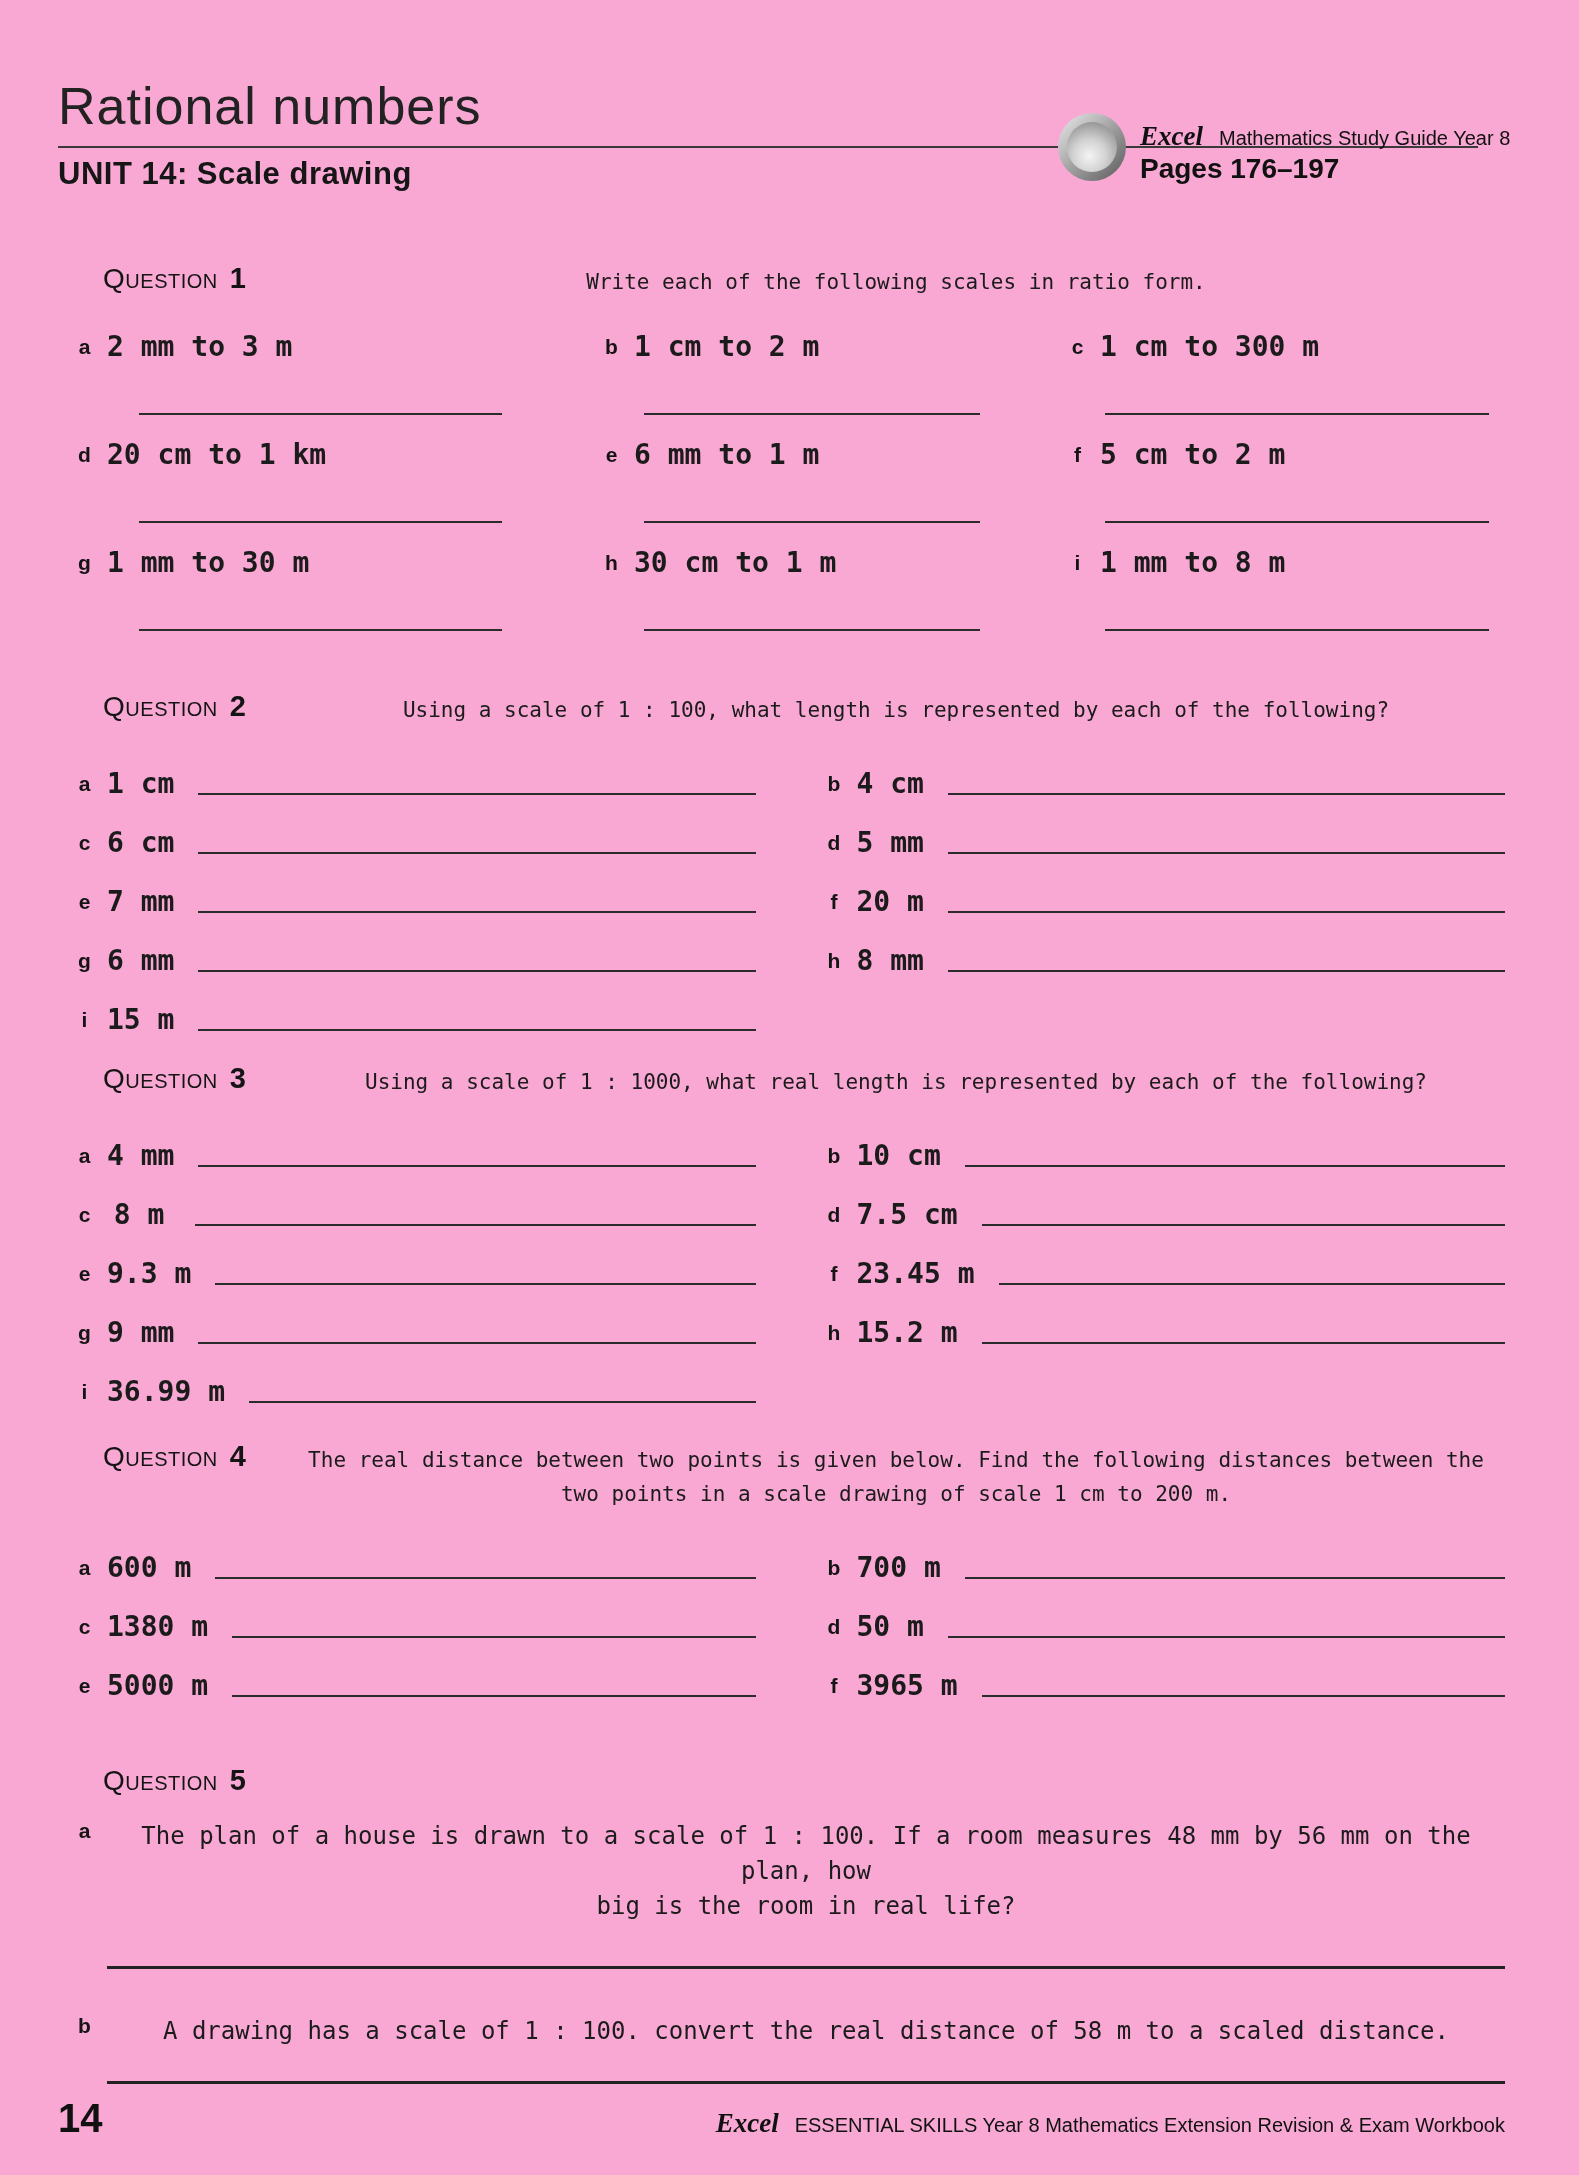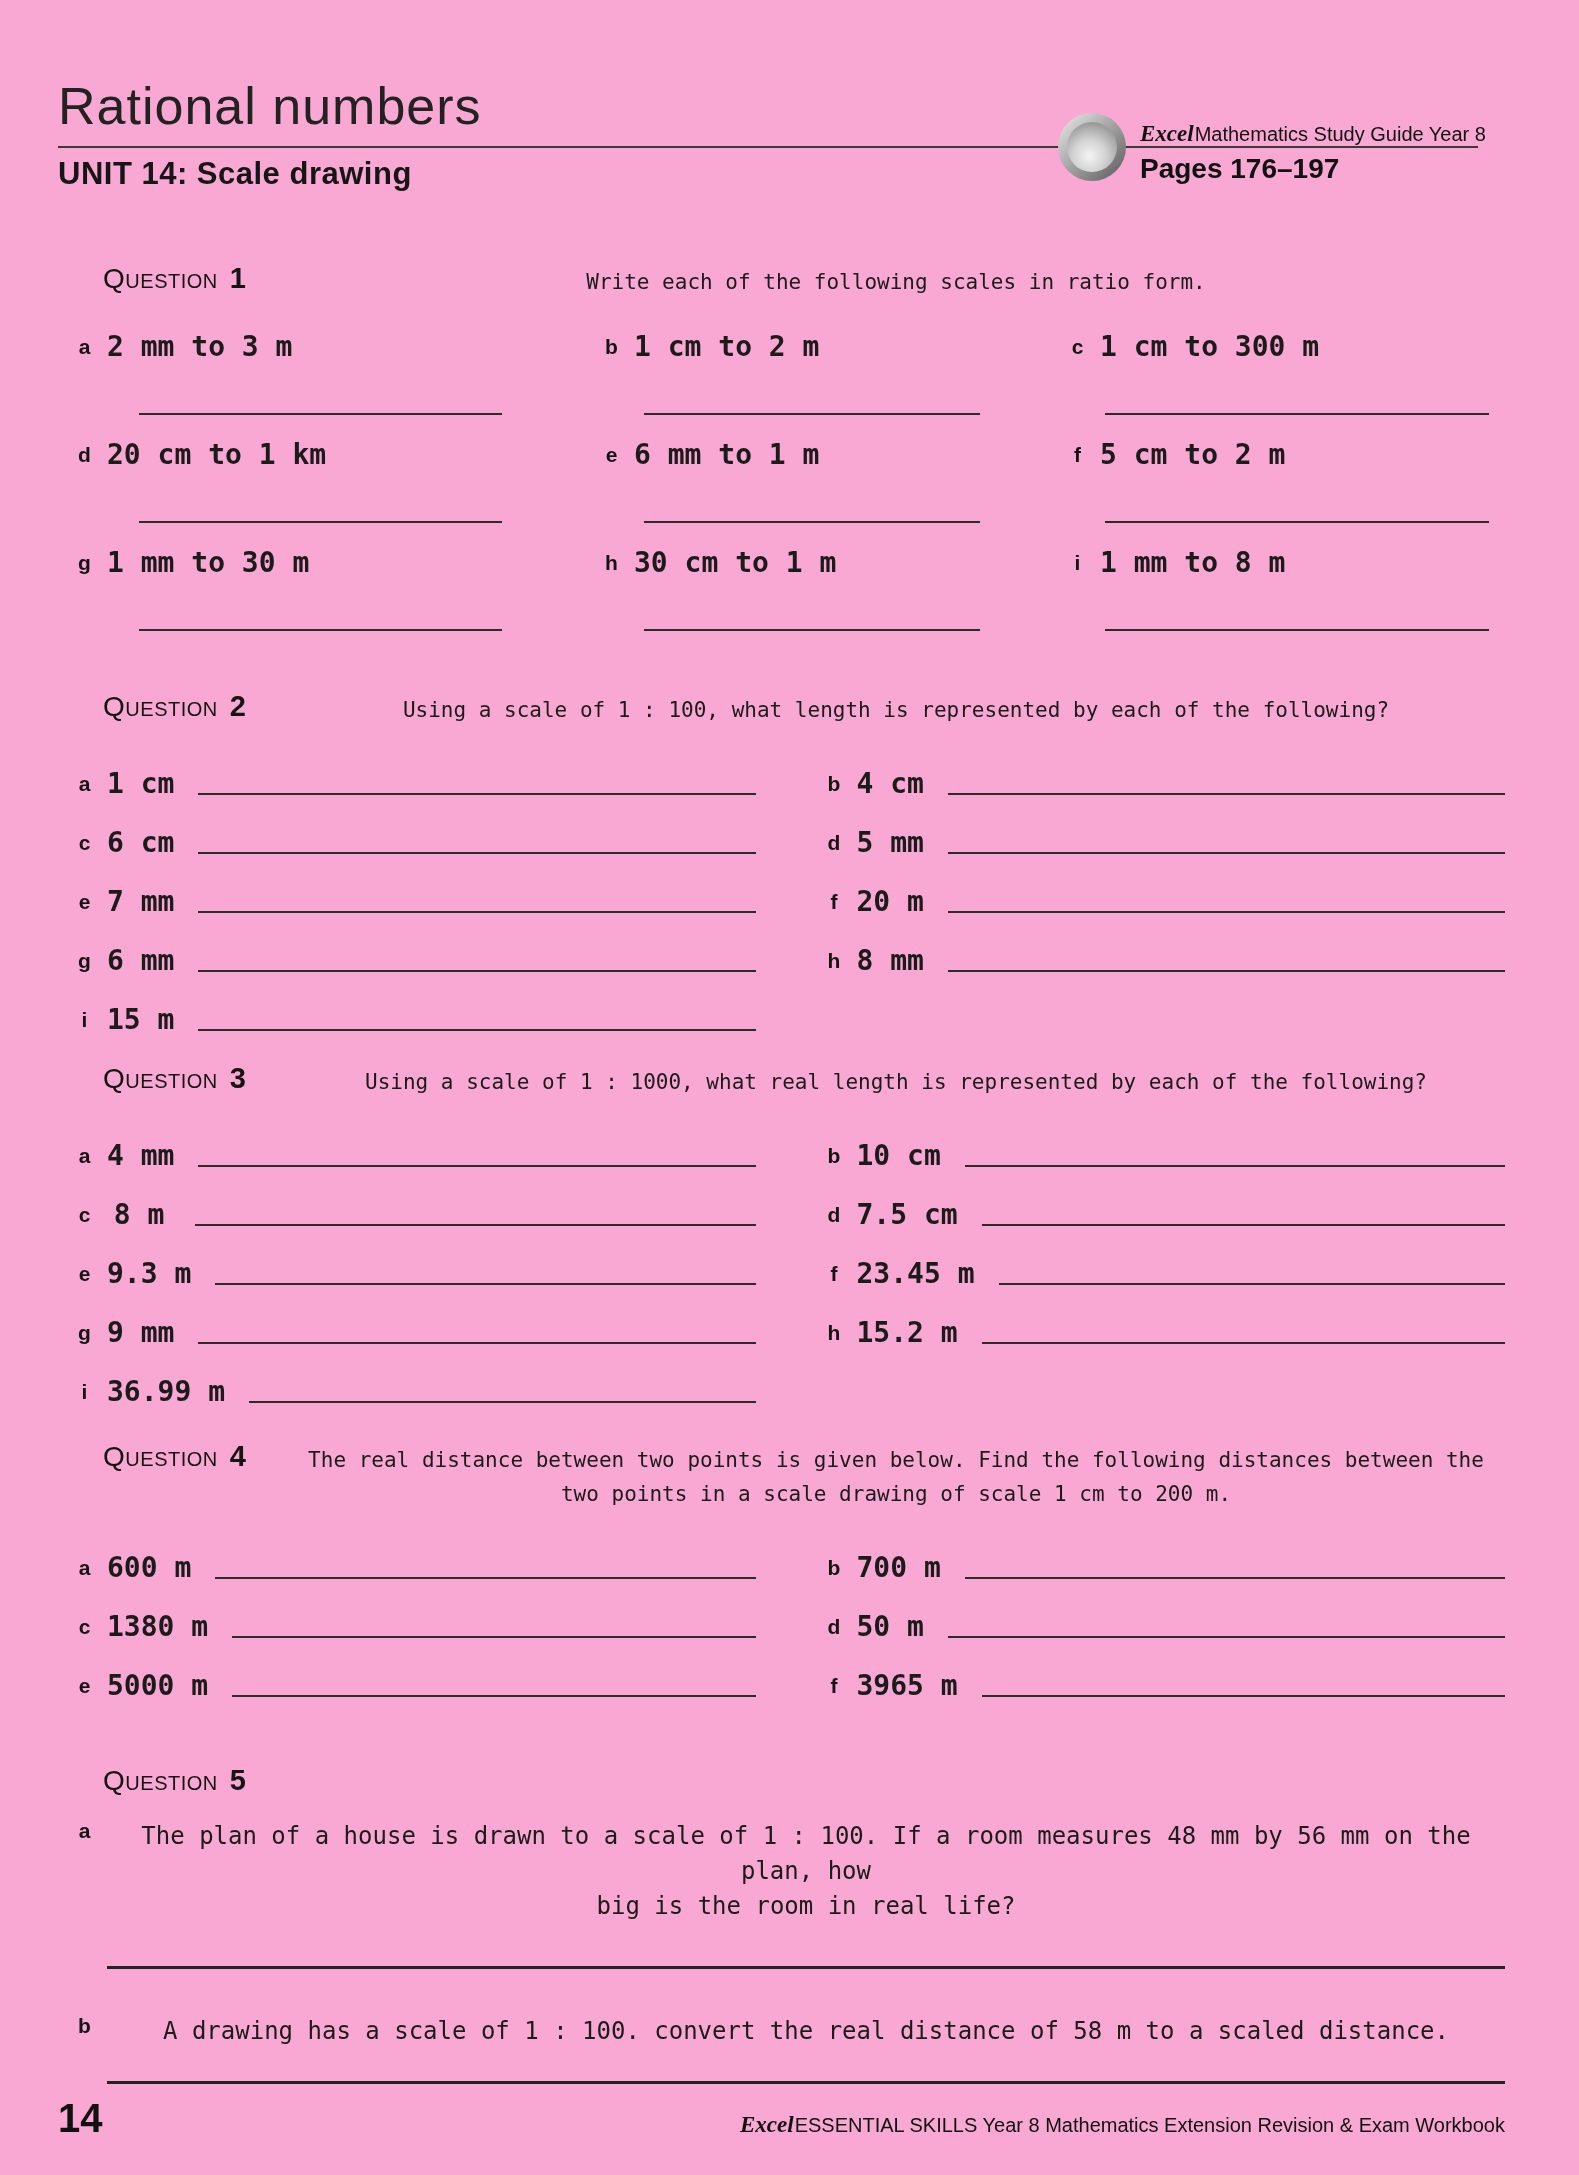--- a/index.html
+++ b/index.html
@@ -27,21 +27,21 @@
   .badge-circle-inner{
     position:absolute;inset:9px;border-radius:50%;
     background:radial-gradient(circle at 45% 68%,#f4f4f4 0%,#d2d2d2 38%,#949494 80%,#747474 100%);
   }
   .badge-line1{
     position:absolute;left:1140px;top:121px;
     font-family:"Liberation Sans",sans-serif;font-size:20px;color:#111;white-space:nowrap;
   }
   .brand-serif{
     font-family:"Liberation Serif",serif;font-weight:700;font-style:italic;
-    font-size:23px;margin-right:1px;
+    font-size:27px;margin-right:16px;
   }
   .badge-pages{
     position:absolute;left:1140px;top:153px;
     font-family:"Liberation Sans",sans-serif;font-weight:700;font-size:28px;color:#111;
   }
   
   .q{position:absolute;left:62px;width:1443px;text-align:center;}
   #q1{top:262px;} #q2{top:690px;} #q3{top:1062px;} #q4{top:1440px;} #q5{top:1745px;margin-top:19px;}
   .q-head{display:flex;align-items:flex-start;}
   .q-title{flex:0 0 225px;white-space:nowrap;}

